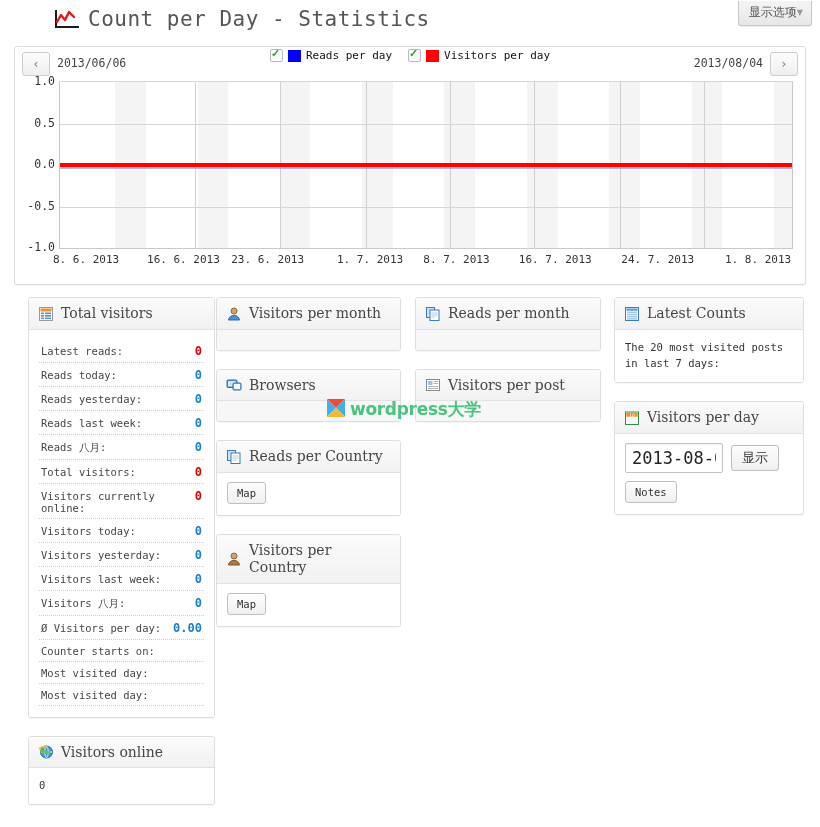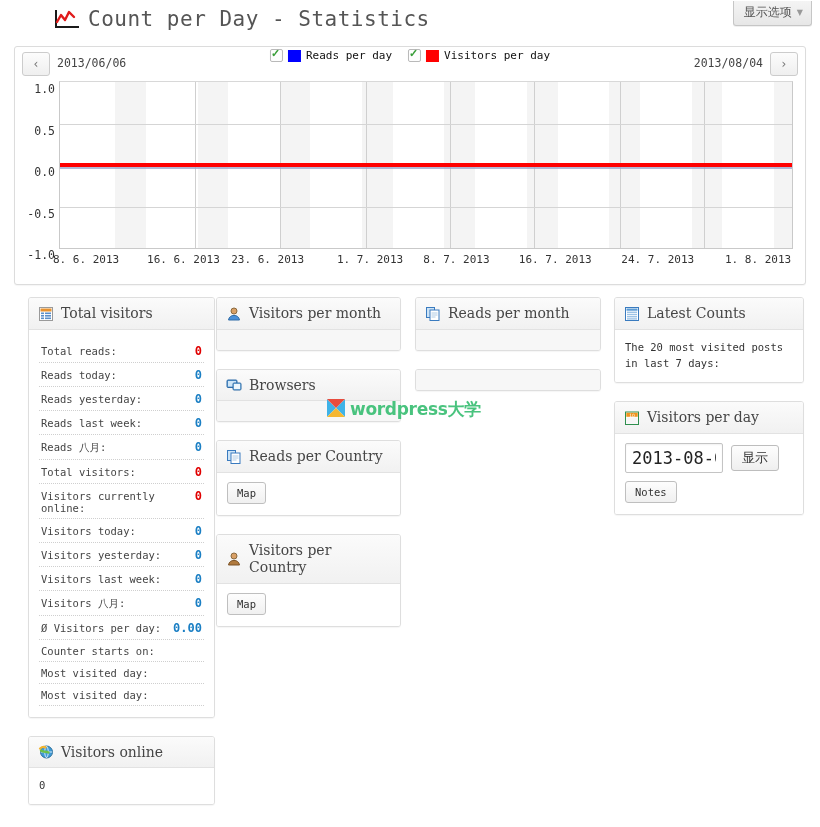--- a/index.html
+++ b/index.html
@@ -14,21 +14,21 @@
   }
   
   #screen-options-button{
     position:absolute;right:8px;top:1px;
     background:linear-gradient(#f4f4f4,#e7e7e7);
     border:1px solid #c6c6c6;border-top:none;
     border-radius:0 0 3px 3px;
     padding:3px 8px 4px 10px;
     font-size:12px;color:#555;
     font-family:"DejaVu Sans", sans-serif;
-    display:flex;align-items:center;gap:5px;
+    display:flex;align-items:center;
     box-shadow:0 1px 0 rgba(0,0,0,.06);
   }
   #screen-options-button .caret{font-size:8px;color:#999;}
 
   #page-title-row{
     display:flex;align-items:center;gap:8px;
     padding:7px 0 6px 14px;
     margin-left:40px;
   }
   #page-title{
@@ -100,21 +100,21 @@
   }
   .band{position:absolute;top:0;bottom:0;background:#f4f4f4;}
   .vgrid{position:absolute;top:0;bottom:0;width:1px;background:#cfcfcf;}
   .hgrid{position:absolute;left:0;right:0;height:1px;background:#d5d5d5;}
   #series-visitors-line{
     position:absolute;left:0;right:0;height:4px;background:#ef0000;
   }
   #series-reads-line{
     position:absolute;left:0;right:0;height:2px;background:#9aa0c8;opacity:.75;
   }
-  .ylabels{position:absolute;left:0;top:8px;width:40px;height:176px;}
+  .ylabels{position:absolute;left:0;top:0;width:40px;height:176px;}
   .ylabel{
     position:absolute;right:0;text-align:right;width:40px;
     font-family:"DejaVu Sans Mono", monospace;
     font-size:11.5px;color:#333;transform:translateY(-50%);
   }
   .xlabel{
     position:absolute;top:176px;
     font-family:"DejaVu Sans Mono", monospace;
     font-size:11px;color:#333;
     transform:translateX(-50%);white-space:nowrap;
@@ -308,21 +308,21 @@
               <rect x="7" y="9" width="6" height="1.6"></rect>
           <rect x="3" y="11.5" width="3" height="1.6"></rect>
               <rect x="7" y="11.5" width="6" height="1.6"></rect>
             </g>
         </svg>
       </span>
       <span class="panel-title">Total visitors</span>
     </div>
     <div class="panel-body" id="total-visitors-rows">
         <div class="stat-row">
-          <span class="stat-label">Total reads:</span>
+          <span class="stat-label">Latest reads:</span>
           <span class="stat-value v-red">0</span>
         </div>
         <div class="stat-row">
           <span class="stat-label">Reads today:</span>
           <span class="stat-value v-blue">0</span>
         </div>
         <div class="stat-row">
           <span class="stat-label">Reads yesterday:</span>
           <span class="stat-value v-blue">0</span>
         </div>
@@ -469,20 +469,32 @@
               <path d="M6.5 7h6M6.5 9h6M6.5 11h4"></path>
             </g>
         </svg>
       </span>
       <span class="panel-title">Reads per month</span>
     </div>
     <div class="panel-body empty"></div>
   </div>
 
   <div class="panel">
+    <div class="panel-head">
+      <span class="panel-icon">
+        <svg viewBox="0 0 16 16" width="16" height="16">
+          <rect x="1.5" y="2.5" width="13" height="11" fill="#fff" stroke="#8a8a8a"></rect>
+          <rect x="3" y="4" width="4.5" height="4" fill="#9dc3e6"></rect>
+          <g stroke="#a8a8a8" stroke-width=".9">
+              <path d="M8.5 4.5h4.5M8.5 6.5h4.5M3 9.5h10M3 11.5h10"></path>
+            </g>
+        </svg>
+      </span>
+      <span class="panel-title">Visitors per post</span>
+    </div>
     <div class="panel-body empty"></div>
   </div>
 
 </div>
 
 <div class="col" id="col-4">
   <div class="panel">
     <div class="panel-head">
       <span class="panel-icon">
         <svg viewBox="0 0 16 16" width="16" height="16">

